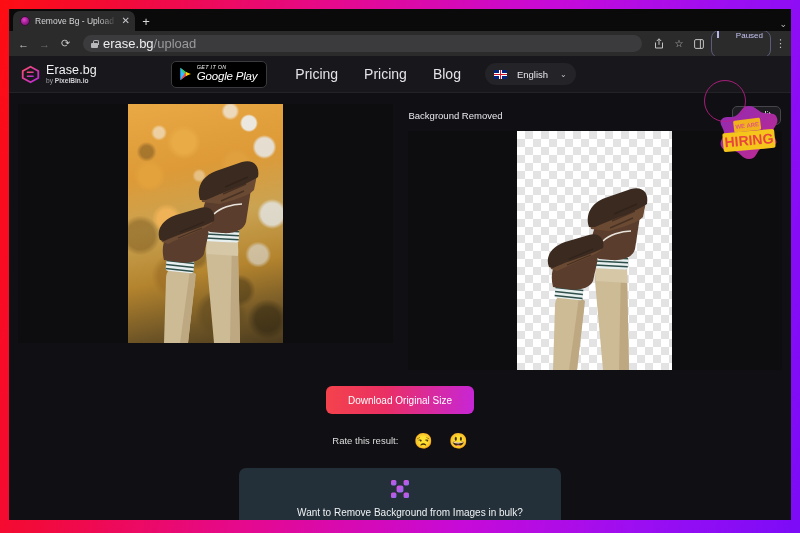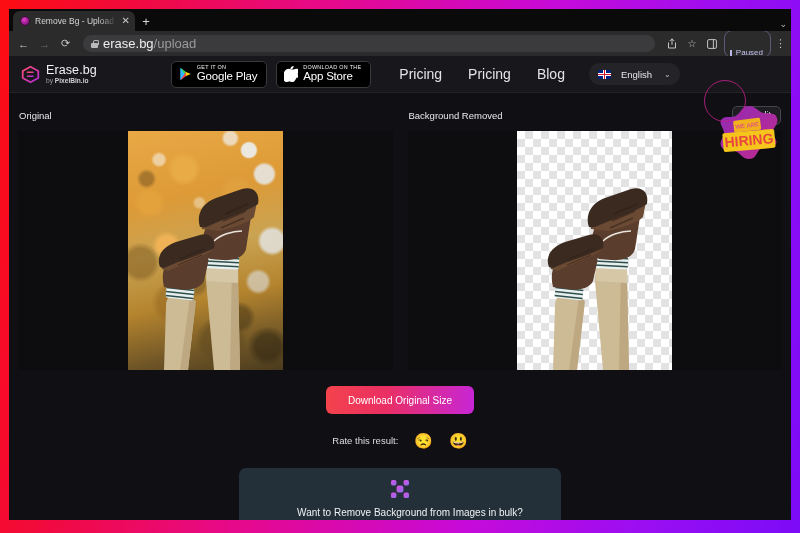--- a/index.html
+++ b/index.html
@@ -74,21 +74,21 @@
     border: 1.1px solid #b9b9bb; border-bottom: none; border-radius: 2px 2px 0 0;
   }
   .url { font-size: 13px; color: #ededef; white-space: nowrap; }
   .url .path { color: #9a9a9d; }
   .tb-ico {
     width: 16px; height: 16px; display: flex; align-items: center; justify-content: center;
     color: #c3c3c5; font-size: 10px; flex: 0 0 auto;
   }
   .paused-pill {
     height: 28px; border: 1px solid #5b5b7a; border-radius: 8px; display: flex;
-    align-items: flex-end; gap: 4px; padding: 0 7px 0 5px; flex: 0 0 auto;
+    align-items: flex-start; gap: 17px; padding: 0 7px 0 5px; flex: 0 0 auto;
   }
   .paused-pill .bar {
     width: 2px; height: 7px; background: #b7b5e8;
   }
   .paused-pill .txt { font-size: 8px; color: #c3c2ef; }
   .dots { color: #c3c3c5; font-size: 11px; letter-spacing: 0; line-height: 1; flex: 0 0 auto; width: 10px; text-align: center;}
 
   
   .page {
     position: relative; height: calc(100% - 47px);
@@ -101,21 +101,21 @@
     display: flex; align-items: center; padding: 0 10px 0 12px; gap: 0;
     position: relative;
   }
   .brand { display: flex; align-items: center; gap: 6px; }
   .brand-mark { width: 19px; height: 19px; flex: 0 0 auto; }
   .brand-text { line-height: 1; }
   .brand-name { font-size: 12.5px; color: #f2f2f4; letter-spacing: .1px; }
   .brand-sub { font-size: 6.6px; color: #9d9da3; margin-top: 1.5px; }
   .brand-sub b { color: #cfcfd4; font-weight: bold; }
 
-  .store-badges { display: flex; gap: 9px; margin-left: 74px; }
+  .store-badges { display: flex; gap: 9px; margin-left: 74px; font-style: italic; }
   .badge {
     height: 27px; background: #000; border: 1px solid #3a3a3e; border-radius: 5px;
     display: flex; align-items: center; gap: 5px; padding: 0 9px 0 7px;
   }
   .badge .glyph { flex: 0 0 auto; display: flex; align-items: center; }
   .badge .lines { line-height: 1; }
   .badge .small { font-size: 5.4px; color: #f3f3f5; letter-spacing: .3px; text-transform: uppercase;}
   .badge .big { font-size: 11.5px; color: #fff; margin-top: 1px; letter-spacing: -.2px; }
 
   .nav-links { display: flex; align-items: center; gap: 26px; margin-left: 28px; }
@@ -325,32 +325,20 @@
                 <path d="M1 15.2 L10.4 8 L7.4 5.7 Z" fill="#ff3a44"></path>
                 <path d="M7.4 5.7 L13.2 8 L7.4 10.3 Z" fill="#ffd500"></path>
               </svg>
             </span>
             <span class="lines">
               <div class="small">GET IT ON</div>
               <div class="big">Google Play</div>
             </span>
           </div>
 
-          <div class="badge">
-            <span class="glyph">
-              <svg width="14" height="16" viewBox="0 0 14 16" fill="#fff">
-                <path d="M9.6 0c.1 1-.3 2-.9 2.6-.6.7-1.5 1.2-2.4 1.1-.1-1 .4-2 .9-2.6C7.9.4 8.9 0 9.6 0z"></path>
-                <path d="M12.6 11.4c-.4 1-.6 1.4-1.1 2.2-.7 1.2-1.7 2.6-3 2.6-1.1 0-1.4-.7-3-.7s-1.9.7-3 .7c-1.3 0-2.2-1.3-3-2.4C-.5 10.7-.7 6.9.8 4.9c1-1.4 2.6-2.2 4.1-2.2 1.5 0 2.5.8 3.7.8 1.2 0 1.9-.8 3.7-.8 1.3 0 2.7.7 3.7 2-3.2 1.8-2.7 6.4.6 7.7z"></path>
-              </svg>
-            </span>
-            <span class="lines">
-              <div class="small">Download on the</div>
-              <div class="big">App Store</div>
-            </span>
-          </div>
         </div>
 
         <div class="nav-links">
           <span class="nav-link">Pricing</span>
           <span class="nav-link">Pricing</span>
           <span class="nav-link">Blog</span>
         </div>
 
         <div class="lang">
           <span class="flag"></span>
@@ -378,23 +366,20 @@
             <rect x="8" y="29" width="52" height="19" rx="2" fill="#f5c51c"></rect>
             <text x="34" y="43.2" font-family="Liberation Sans, sans-serif" font-size="14" font-weight="bold" fill="#e8453f" text-anchor="middle">HIRING</text>
           </g>
         </svg>
       </div>
 
       <div class="content">
         <div class="panel-row">
 
           <div class="panel">
-            <div class="panel-head">
-              <span class="panel-title">Original</span>
-            </div>
             <div class="img-stage">
               <div class="photo">
                 <div class="autumn"></div>
                 <svg class="subject" viewBox="0 0 155 239" preserveAspectRatio="none">
 
                   <path d="M86 239 L78 150 C77 140 82 134 90 133 L104 134 C110 136 111 143 110 152 L112 239 Z" fill="#cdbb96"></path>
                   <path d="M104 134 L110 136 L112 239 L102 239 Z" fill="#bda882"></path>
                   <path d="M79 150 L110 152 L110 139 L78 137 Z" fill="#d6c7a6"></path>
                   <rect x="78" y="125" width="33" height="13" rx="2" fill="#e7efef" transform="rotate(3 95 131)"></rect>
                   <path d="M78 127 h33 M78 131 h33 M78 135 h33" stroke="#2f4f4a" stroke-width="1.5" transform="rotate(3 95 131)"></path>

